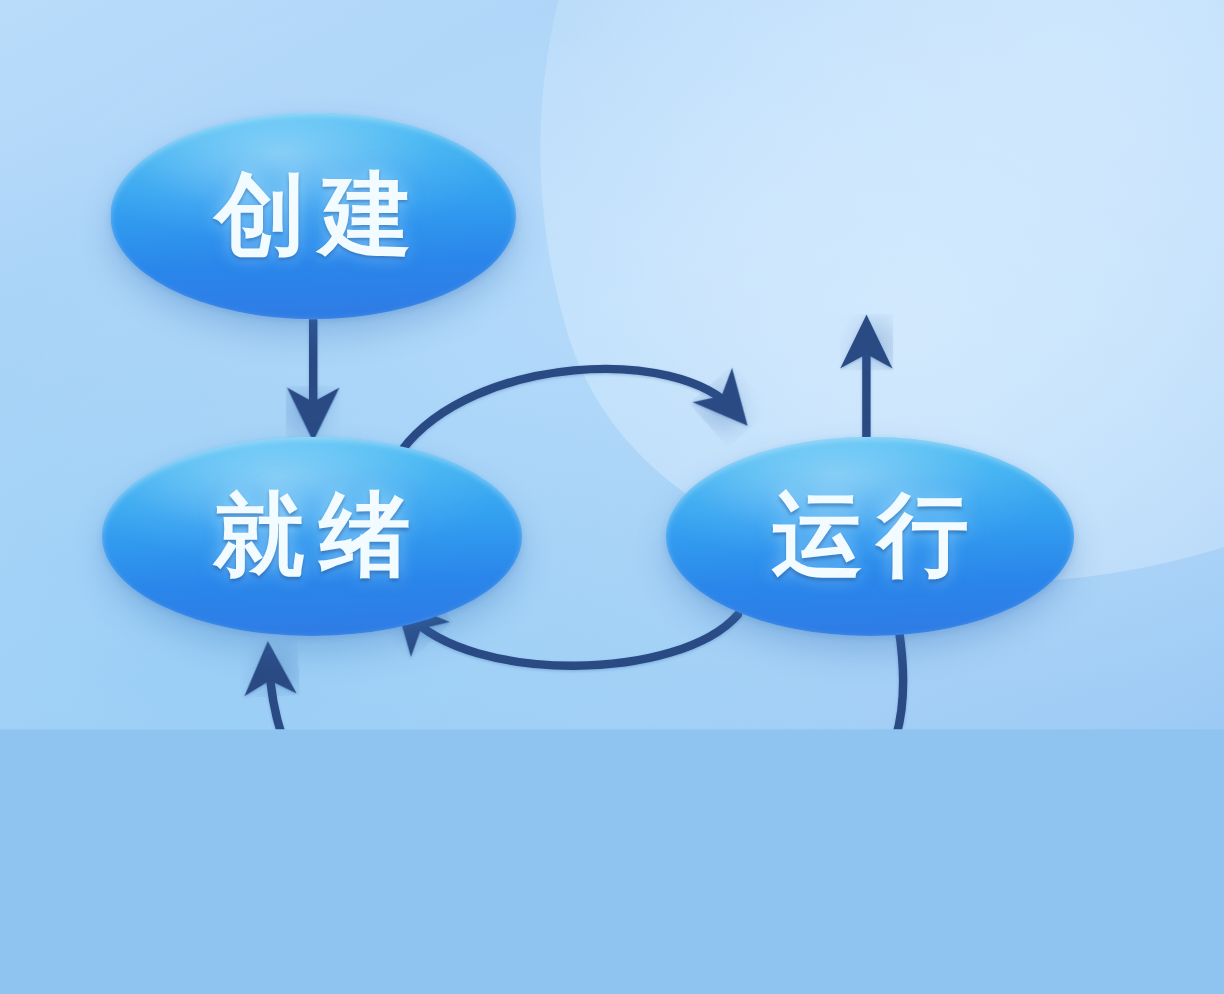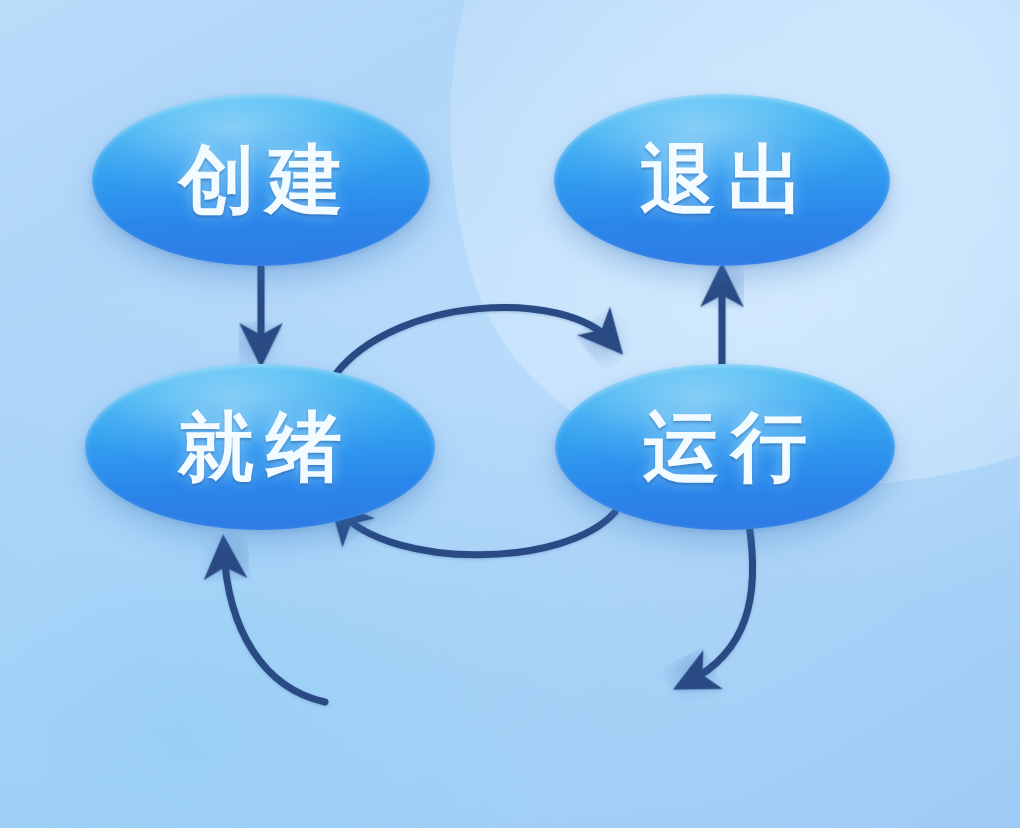--- a/index.html
+++ b/index.html
@@ -3,21 +3,21 @@
 <meta charset="utf-8">
 <style>
   html, body {
     margin: 0;
     padding: 0;
     background: #8fc4f0;
   }
   #stage {
     position: relative;
     width: 1020px;
-    height: 828px;
+    height: 608px;
     overflow: hidden;
     font-family: "Liberation Sans", "DejaVu Sans", sans-serif;
     background:
       radial-gradient(ellipse 900px 700px at 18% 88%, rgba(150,205,245,0.85) 0%, rgba(150,205,245,0) 62%),
       radial-gradient(ellipse 700px 900px at 88% 8%, rgba(196,226,252,0.9) 0%, rgba(196,226,252,0) 60%),
       linear-gradient(152deg, #b9dcfa 0%, #aed5f8 22%, #b4d9fb 46%, #a8d2f7 70%, #9ecbf5 100%);
   }
   
   .swoosh {
     position: absolute;
@@ -112,23 +112,20 @@
 
     <g>
       <path d="M325,702 C 262,688 228,628 224,551" fill="none" stroke="#2a4a84" stroke-width="7" stroke-linecap="round" marker-end="url(#ah)"></path>
     </g>
   </svg>
 
   <div class="node" style="left:92px; top:94px; width:338px; height:172px;">
     <span class="node-label">创建</span>
   </div>
 
-  <div class="node" style="left:554px; top:94px; width:336px; height:172px;">
-    <span class="node-label">退出</span>
-  </div>
 
   <div class="node" style="left:85px; top:364px; width:350px; height:166px;">
     <span class="node-label">就绪</span>
   </div>
 
   <div class="node" style="left:555px; top:364px; width:340px; height:166px;">
     <span class="node-label">运行</span>
   </div>
 
 

